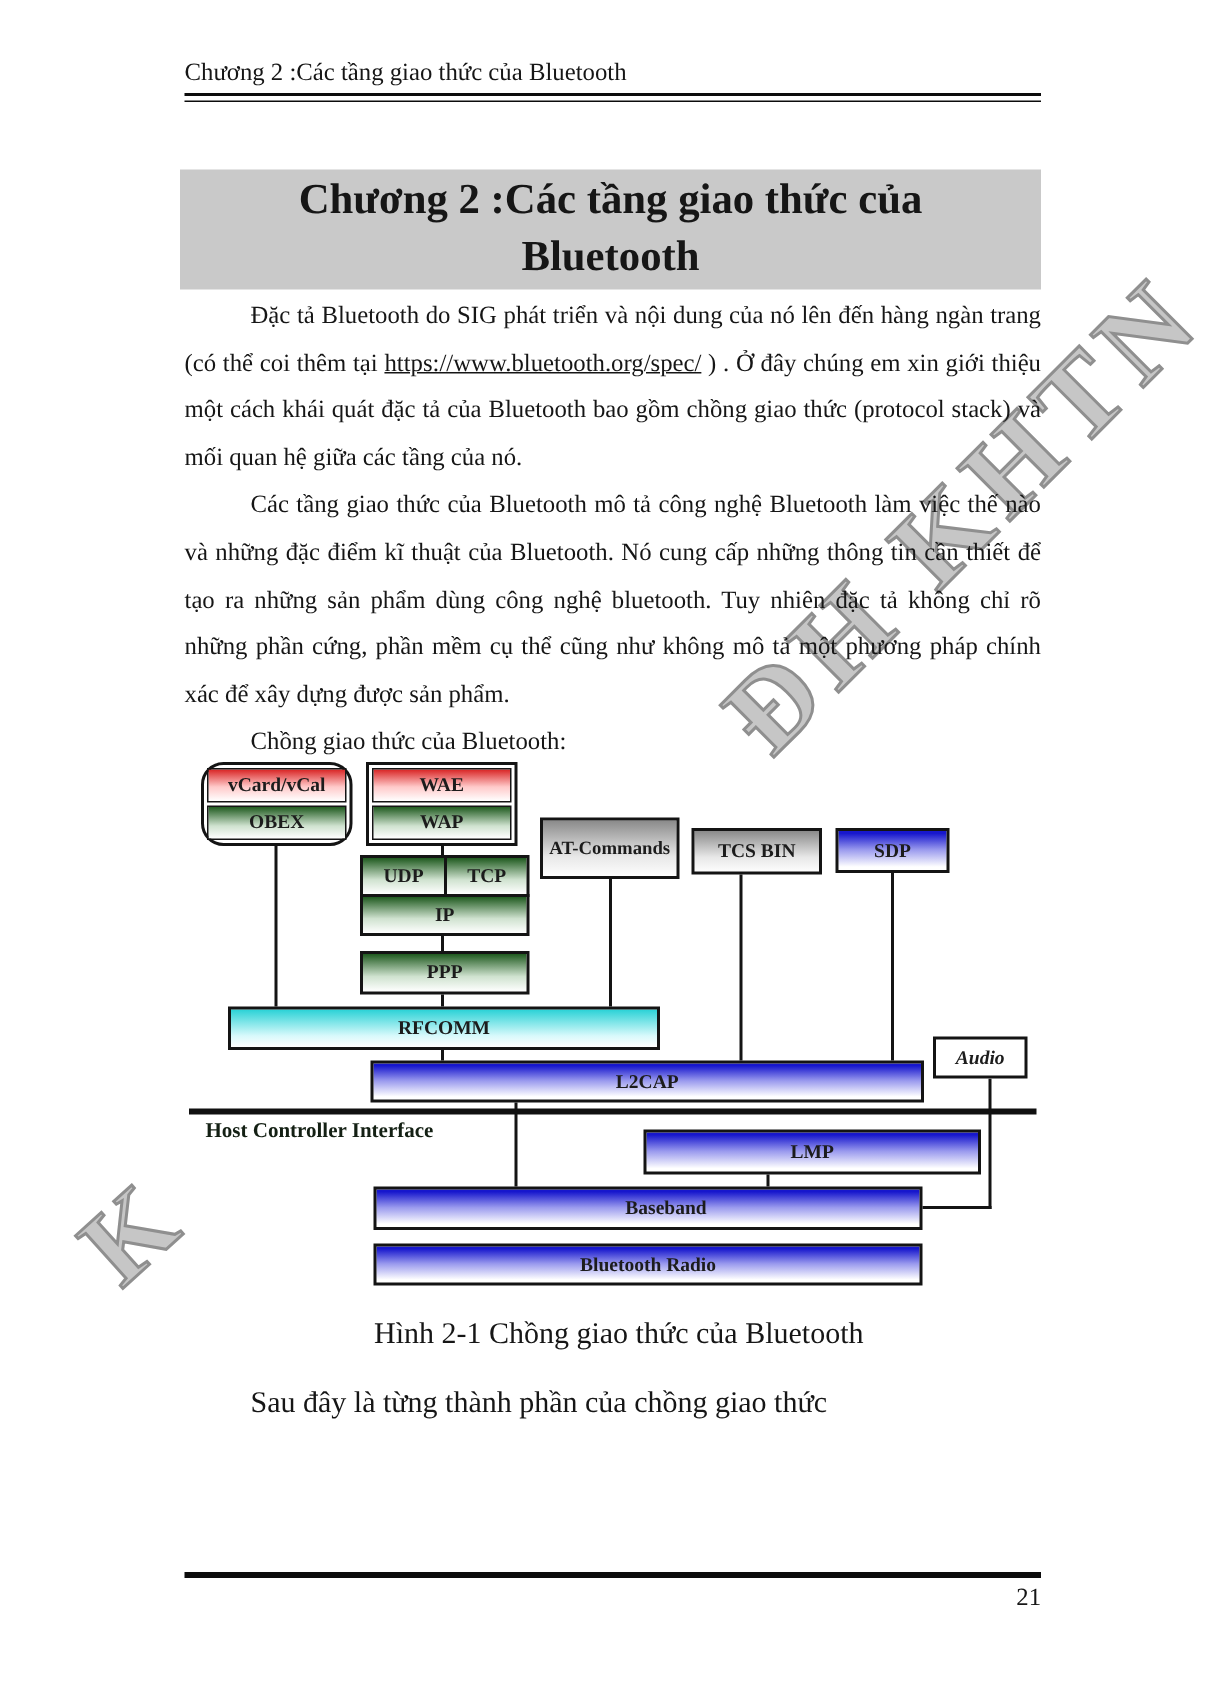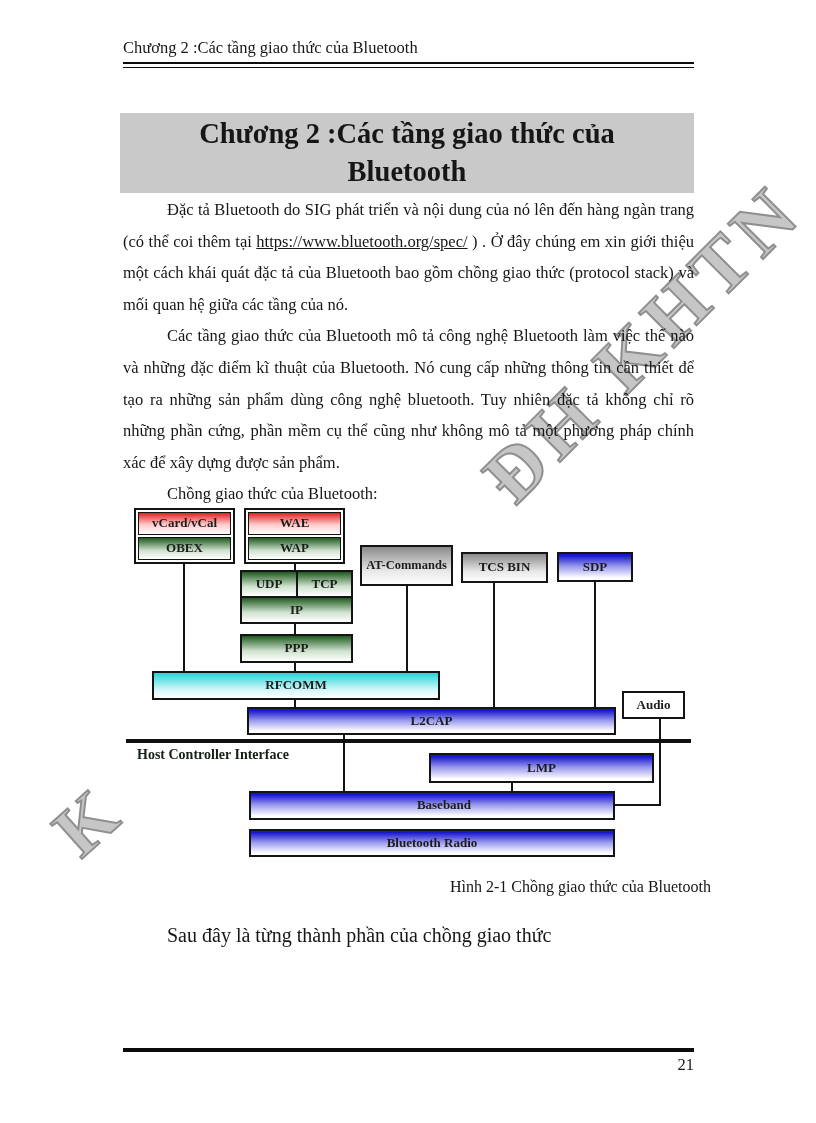--- a/index.html
+++ b/index.html
@@ -43,28 +43,28 @@
         font-weight:bold;font-size:13px;line-height:1.1;color:#1c1c1c;
         font-family:"Liberation Serif","DejaVu Serif",serif;}
   .dgroup{position:absolute;box-sizing:border-box;border:2px solid #141414;background:#fff;padding:2px;
           display:flex;flex-direction:column;gap:2px;}
   .dgroup .dbox{position:relative;border-width:1.5px;flex:1;width:100%;}
   .grad-red{background:linear-gradient(to bottom,var(--box-red) 0%,#ffc9c9 55%,#ffffff 100%);}
   .grad-green{background:linear-gradient(to bottom,var(--box-green) 0%,#cfe2cf 60%,#ffffff 100%);}
   .grad-gray{background:linear-gradient(to bottom,var(--box-gray) 0%,#e8e8e8 65%,#fdfdfd 100%);}
   .grad-blue{background:linear-gradient(to bottom,var(--box-blue) 6%,#9a9aee 48%,#ffffff 92%);}
   .grad-cyan{background:linear-gradient(to bottom,var(--box-cyan) 0%,#d8f9fb 70%,#ffffff 100%);}
-  .plain-white{background:#ffffff;}
+  .plain-white{background:#ffffff;font-style:italic;}
   .vline{position:absolute;width:2px;background:#141414;}
   .hline{position:absolute;height:2px;background:#141414;}
   .hci-line{position:absolute;left:3px;top:234px;width:565px;height:4px;background:#101010;}
   .hci-label{position:absolute;left:14px;top:242px;font-weight:bold;font-size:14px;color:#142014;}
 
   
-  .caption{position:absolute;left:140px;top:878px;width:571px;text-align:right;font-size:16px;}
+  .caption{position:absolute;left:127px;top:878px;width:571px;text-align:center;font-size:20px;}
   .after-fig{position:absolute;left:123px;top:924px;width:571px;font-size:20px;text-indent:44px;}
 
   
   .footer-rule{position:absolute;left:123px;top:1048px;width:571px;height:4px;background:#0c0c0c;}
   .page-number{position:absolute;left:123px;top:1055px;width:571px;text-align:right;font-size:16.5px;}
 </style>
 </head>
 <body>
 
 <div class="page">
@@ -96,21 +96,21 @@
       <div class="vline" style="left:171px;top:158px;height:8px;"></div>
       <div class="vline" style="left:283px;top:81px;height:85px;"></div>
       <div class="vline" style="left:370px;top:78px;height:124px;"></div>
       <div class="vline" style="left:471px;top:77px;height:125px;"></div>
       <div class="vline" style="left:171px;top:195px;height:7px;"></div>
       <div class="vline" style="left:220px;top:230px;height:56px;"></div>
       <div class="vline" style="left:388px;top:278px;height:8px;"></div>
       <div class="vline" style="left:536px;top:214px;height:87px;"></div>
       <div class="hline" style="left:492px;top:299px;width:46px;"></div>
 
-      <div class="dgroup" style="left:11px;top:3px;width:101px;height:56px;">
+      <div class="dgroup" style="left:11px;top:3px;width:101px;height:56px;border-radius:15px;">
         <div class="dbox grad-red">vCard/vCal</div>
         <div class="dbox grad-green">OBEX</div>
       </div>
       <div class="dgroup" style="left:121px;top:3px;width:101px;height:56px;">
         <div class="dbox grad-red">WAE</div>
         <div class="dbox grad-green">WAP</div>
       </div>
       <div class="dbox grad-gray" style="left:237px;top:40px;width:93px;height:41px;font-size:12.5px;">AT-Commands</div>
       <div class="dbox grad-gray" style="left:338px;top:47px;width:87px;height:31px;">TCS BIN</div>
       <div class="dbox grad-blue" style="left:434px;top:47px;width:76px;height:30px;">SDP</div>

